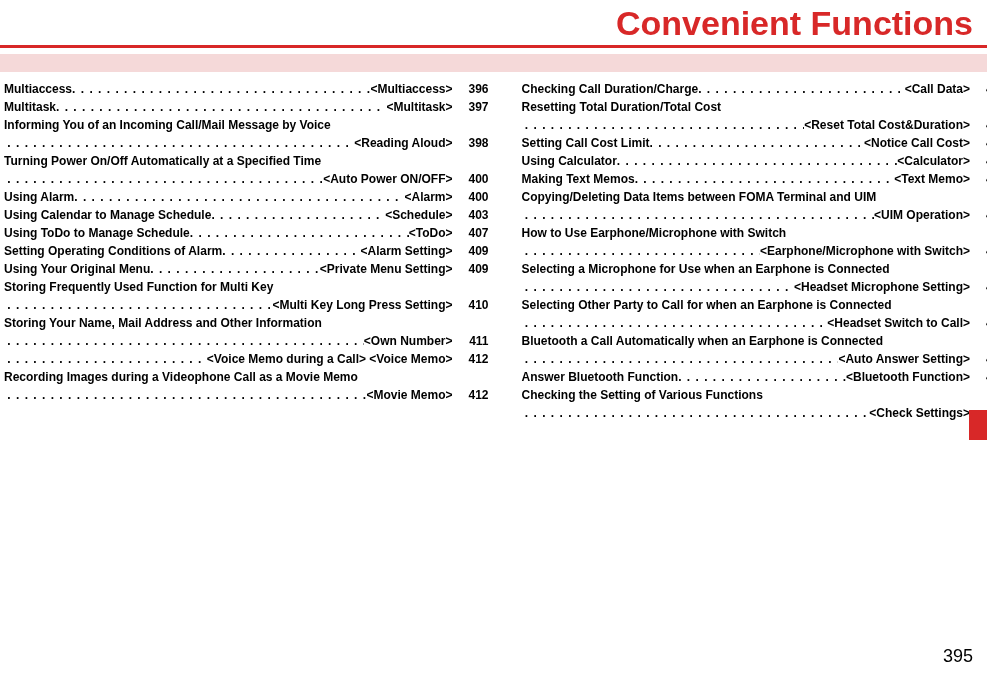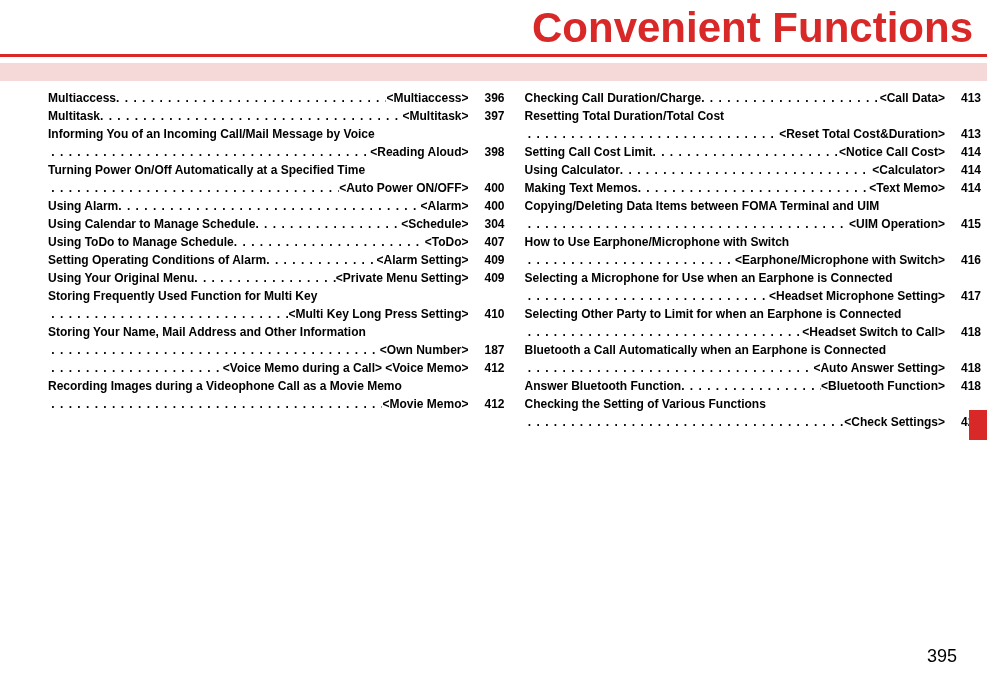--- a/index.html
+++ b/index.html
@@ -1,30 +1,30 @@
 <!DOCTYPE html>
 <html><head>
 <meta charset="utf-8">
 <style>
 * { margin: 0; padding: 0; box-sizing: border-box; }
 body { width: 987px; height: 675px; font-family: Arial, Helvetica, sans-serif; background: #fff; position: relative; }
-.page-title { color: #d82828; font-size: 42px; font-weight: bold; text-align: right; padding: 4px 14px 2px 16px; }
+.page-title { color: #d82828; font-size: 34px; font-weight: bold; text-align: right; padding: 4px 14px 2px 16px; }
 .title-rule { height: 3px; background: #d82828; margin: 0 0 6px 0; }
 .spacer-bar { height: 18px; background: #f5d9d9; }
-.content { display: flex; padding: 8px 26px 0 4px; gap: 20px; margin-left: 44px; }
+.content { display: flex; padding: 8px 14px 0 4px; gap: 33px; }
 .col { width: 50%; font-size: 12px; font-weight: bold; line-height: 1.5; color: #000; }
 .entry { display: flex; align-items: baseline; white-space: nowrap; }
 .entry .title { flex: 0 0 auto; }
 .entry .dots { flex: 1 1 auto; overflow: hidden; letter-spacing: 1px; }
 .entry .ref { flex: 0 0 auto; text-align: left; }
 .entry .page { flex: 0 0 auto; width: 36px; text-align: right; padding-left: 6px; }
 .entry.noref .dots { visibility: hidden; }
 .entry.noref .page { visibility: hidden; }
 .side-tab { position: absolute; right: 0; top: 410px; width: 18px; height: 30px; background: #d82828; }
-.page-number { position: absolute; right: 30px; bottom: 8px; font-size: 18px; color: #000; }
+.page-number { position: absolute; right: 14px; bottom: 8px; font-size: 18px; color: #000; }
 </style>
 </head>
 <body>
 
 <div class="page-title">Convenient Functions</div>
 <div class="title-rule"></div>
 <div class="spacer-bar"></div>
 
 <div class="content">
   <div class="col" id="col-left">
@@ -67,21 +67,21 @@
       <div class="entry">
         <span class="title">Using Alarm</span>
         <span class="dots">. . . . . . . . . . . . . . . . . . . . . . . . . . . . . . . . . . . . . . . . . . . . . . . . . . . . . . . . . . . . . . . . . . . . . . . . . . . .</span>
         <span class="ref">&lt;Alarm&gt;</span>
         <span class="page">400</span>
       </div>
       <div class="entry">
         <span class="title">Using Calendar to Manage Schedule</span>
         <span class="dots">. . . . . . . . . . . . . . . . . . . . . . . . . . . . . . . . . . . . . . . . . . . . . . . . . . . . . . . . . . . . . . . . . . . . . . . . . . . .</span>
         <span class="ref">&lt;Schedule&gt;</span>
-        <span class="page">304</span>
+        <span class="page">403</span>
       </div>
       <div class="entry">
         <span class="title">Using ToDo to Manage Schedule</span>
         <span class="dots">. . . . . . . . . . . . . . . . . . . . . . . . . . . . . . . . . . . . . . . . . . . . . . . . . . . . . . . . . . . . . . . . . . . . . . . . . . . .</span>
         <span class="ref">&lt;ToDo&gt;</span>
         <span class="page">407</span>
       </div>
       <div class="entry">
         <span class="title">Setting Operating Conditions of Alarm</span>
         <span class="dots">. . . . . . . . . . . . . . . . . . . . . . . . . . . . . . . . . . . . . . . . . . . . . . . . . . . . . . . . . . . . . . . . . . . . . . . . . . . .</span>
@@ -109,21 +109,21 @@
       <div class="entry noref">
         <span class="title">Storing Your Name, Mail Address and Other Information</span>
         <span class="dots">. . . . . . . . . . . . . . . . . . . . . . . . . . . . . . . . . . . . . . . . . . . . . . . . . . . . . . . . . . . . . . . . . . . . . . . . . . . .</span>
         <span class="page"></span>
       </div>
       <div class="entry">
         <span class="title">&nbsp;</span>
         <span class="title"> </span>
         <span class="dots">. . . . . . . . . . . . . . . . . . . . . . . . . . . . . . . . . . . . . . . . . . . . . . . . . . . . . . . . . . . . . . . . . . . . . . . . . . . .</span>
         <span class="ref">&lt;Own Number&gt;</span>
-        <span class="page">187</span>
+        <span class="page">411</span>
       </div>
       <div class="entry">
         <span class="title">&nbsp;</span>
         <span class="title"> </span>
         <span class="dots">. . . . . . . . . . . . . . . . . . . . . . . . . . . . . . . . . . . . . . . . . . . . . . . . . . . . . . . . . . . . . . . . . . . . . . . . . . . .</span>
         <span class="ref">&lt;Voice Memo during a Call&gt; &lt;Voice Memo&gt;</span>
         <span class="page">412</span>
       </div>
       <div class="entry noref">
         <span class="title">Recording Images during a Videophone Call as a Movie Memo</span>
@@ -205,21 +205,21 @@
         <span class="page"></span>
       </div>
       <div class="entry">
         <span class="title">&nbsp;</span>
         <span class="title"> </span>
         <span class="dots">. . . . . . . . . . . . . . . . . . . . . . . . . . . . . . . . . . . . . . . . . . . . . . . . . . . . . . . . . . . . . . . . . . . . . . . . . . . .</span>
         <span class="ref">&lt;Headset Microphone Setting&gt;</span>
         <span class="page">417</span>
       </div>
       <div class="entry noref">
-        <span class="title">Selecting Other Party to Limit for when an Earphone is Connected</span>
+        <span class="title">Selecting Other Party to Call for when an Earphone is Connected</span>
         <span class="dots">. . . . . . . . . . . . . . . . . . . . . . . . . . . . . . . . . . . . . . . . . . . . . . . . . . . . . . . . . . . . . . . . . . . . . . . . . . . .</span>
         <span class="page"></span>
       </div>
       <div class="entry">
         <span class="title">&nbsp;</span>
         <span class="title"> </span>
         <span class="dots">. . . . . . . . . . . . . . . . . . . . . . . . . . . . . . . . . . . . . . . . . . . . . . . . . . . . . . . . . . . . . . . . . . . . . . . . . . . .</span>
         <span class="ref">&lt;Headset Switch to Call&gt;</span>
         <span class="page">418</span>
       </div>

